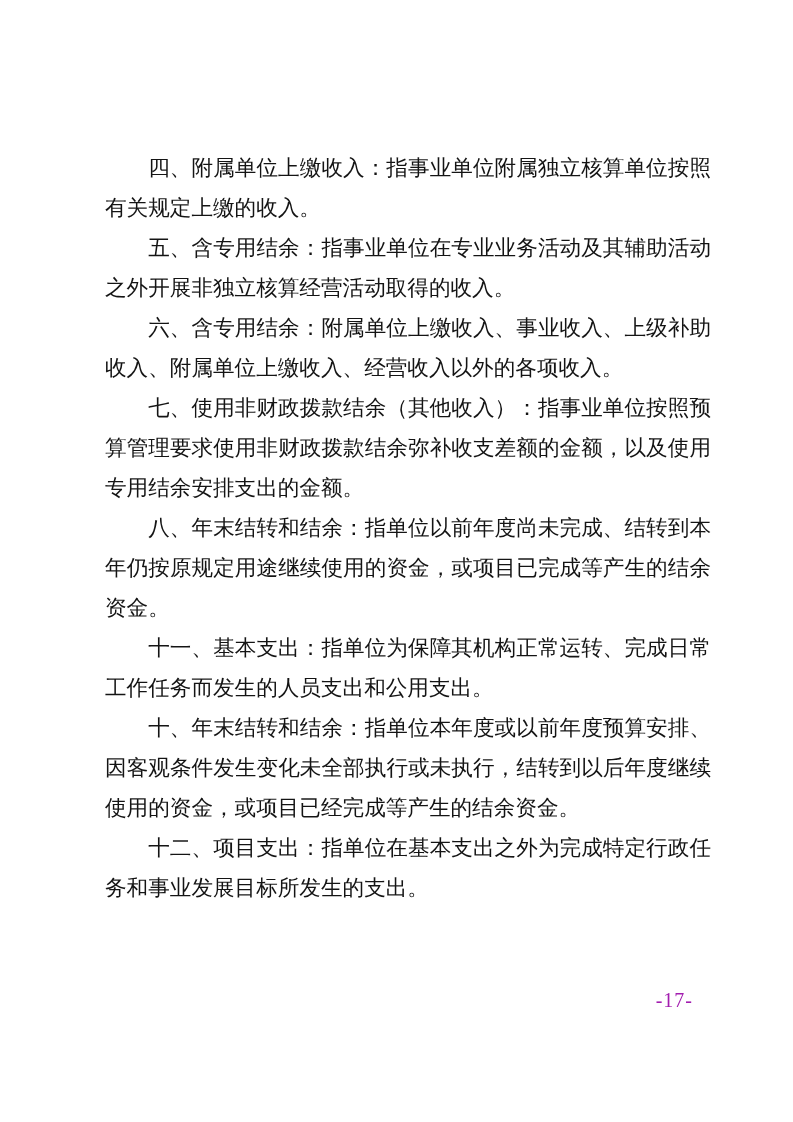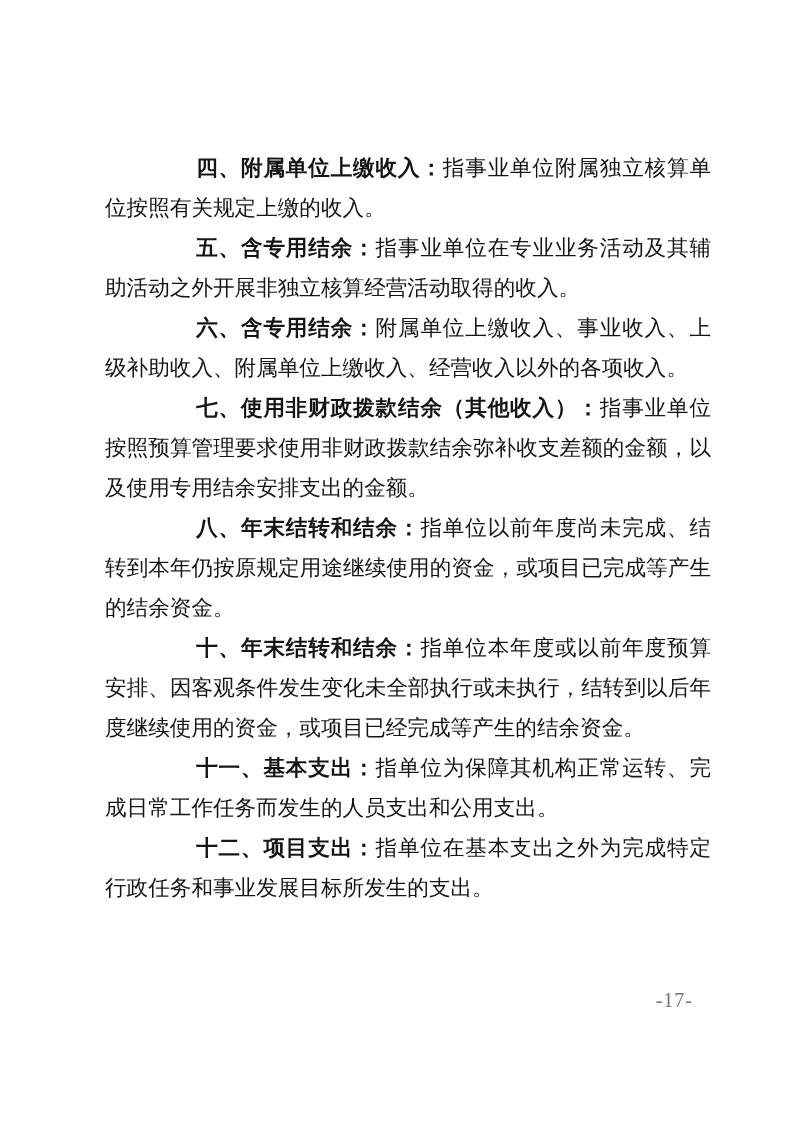--- a/index.html
+++ b/index.html
@@ -26,30 +26,29 @@
     text-align: justify;
     text-justify: inter-ideograph;
   }
   p.para {
     margin: 0;
     padding: 0;
     text-indent: 2em;
     word-break: break-all;
   }
   .term {
-    font-weight: bold;
-    margin-left: 48px;
+    font-weight: normal;
   }
   .page-number {
     position: absolute;
     top: 989px;
     right: 100px;
     font-size: 20px;
     letter-spacing: 1px;
-    color: #737373;
+    color: #a21caf;
     font-family: "Liberation Serif", "DejaVu Serif", serif;
   }
 </style>
 </head>
 <body>
 
 <div class="page">
 
   <div class="text-block">
 
@@ -57,23 +56,23 @@
 
     <p class="para"><span class="term">五、含专用结余：</span><span>指事业单位在专业业务活动及其辅助活动之外开展非独立核算经营活动取得的收入。</span></p>
 
     <p class="para"><span class="term">六、含专用结余：</span><span>附属单位上缴收入、事业收入、上级补助收入、附属单位上缴收入、经营收入以外的各项收入。</span></p>
 
     <p class="para"><span class="term">七、使用非财政拨款结余（其他收入）：</span><span>指事业单位按照预算管理要求使用非财政拨款结余弥补收支差额的金额，以及使用专用结余安排支出的金额。</span></p>
 
     <p class="para"><span class="term">八、年末结转和结余：</span><span>指单位以前年度尚未完成、结转到本年仍按原规定用途继续使用的资金，或项目已完成等产生的结余资金。</span></p>
 
 
+    <p class="para"><span class="term">十一、基本支出：</span><span>指单位为保障其机构正常运转、完成日常工作任务而发生的人员支出和公用支出。</span></p>
+
     <p class="para"><span class="term">十、年末结转和结余：</span><span>指单位本年度或以前年度预算安排、因客观条件发生变化未全部执行或未执行，结转到以后年度继续使用的资金，或项目已经完成等产生的结余资金。</span></p>
-
-    <p class="para"><span class="term">十一、基本支出：</span><span>指单位为保障其机构正常运转、完成日常工作任务而发生的人员支出和公用支出。</span></p>
 
     <p class="para"><span class="term">十二、项目支出：</span><span>指单位在基本支出之外为完成特定行政任务和事业发展目标所发生的支出。</span></p>
 
   </div>
 
   <div class="page-number">-17-</div>
 
 </div>
 
 </body></html>

